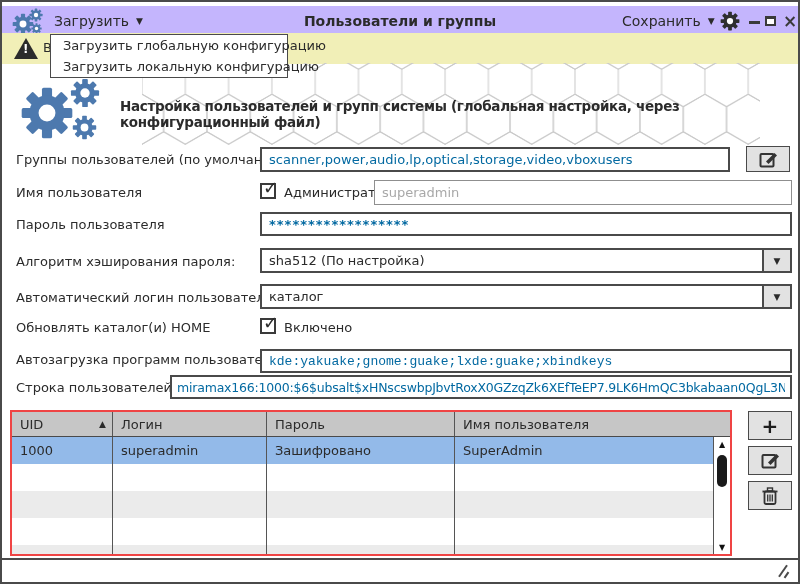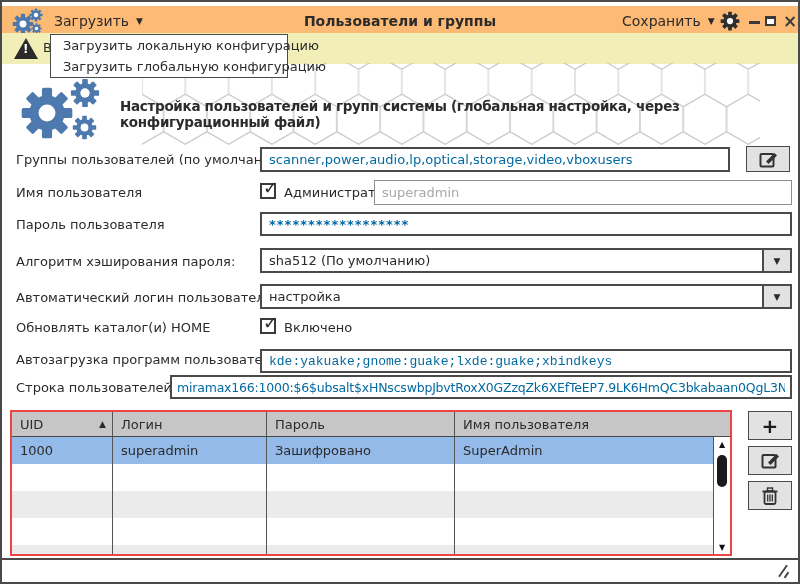--- a/index.html
+++ b/index.html
@@ -1,20 +1,20 @@
 <!DOCTYPE html>
 <html><head>
 <meta charset="utf-8">
 <style>
   html,body{margin:0;padding:0;background:#fff;}
   *{box-sizing:border-box;font-family:"DejaVu Sans","Liberation Sans",sans-serif;}
   .window{position:relative;width:800px;height:584px;border:2px solid #4a4a4a;background:#fff;overflow:hidden;color:#2b2b2b;}
 
   
-  .topbar{position:absolute;left:0;top:4px;width:100%;height:30px;background:#fdba74;border-bottom:1px solid #4a4a4a;}
+  .topbar{position:absolute;left:0;top:4px;width:100%;height:30px;background:#c4b5fd;border-bottom:1px solid #4a4a4a;}
   .applogo{position:absolute;left:10px;top:2px;}
   .menu-btn{position:absolute;top:0;height:30px;display:flex;align-items:center;gap:7px;font-size:14px;cursor:default;}
   .menu-load{left:52px;}
   .menu-save{left:620px;}
   .win-title{position:absolute;left:0;right:0;top:0;height:30px;display:flex;align-items:center;justify-content:center;font-size:14px;font-weight:bold;pointer-events:none;}
   .arrow-down{font-size:9px;color:#2b2b2b;}
   .gear-settings{position:absolute;left:718px;top:5px;}
   .winctl{position:absolute;top:0;height:30px;display:flex;align-items:center;}
   .btn-min{left:747px;width:14px;} .btn-max{left:763px;width:16px;} .btn-close{left:780px;width:16px;font-size:17px;font-weight:bold;color:#3a3a3a;justify-content:center;display:flex;}
   .minbar{width:11px;height:3px;background:#3a3a3a;margin-top:2px;}
@@ -132,22 +132,22 @@
       </div>
   </div>
 
   <div class="warnbar">
     <span class="warn-tri"></span>
     <span class="warn-mark">!</span>
     <span class="warn-text">В</span>
   </div>
 
   <div class="dropdown">
+    <div class="item">Загрузить глобальную конфигурацию</div>
     <div class="item">Загрузить локальную конфигурацию</div>
-    <div class="item">Загрузить глобальную конфигурацию</div>
   </div>
 
   <div class="hexwrap">
     <svg width="618" height="82">
         <rect x="0" y="0" width="618" height="82" fill="url(#hexpat)"></rect>
       </svg>
   </div>
   <svg class="biglogo bigloco" width="96" height="64" fill="#4d79ae" style="position:absolute;left:16px;top:76px;z-index:2;">
     <use href="#gearsym" width="54" height="54" x="2" y="8"></use>
     <use href="#gearsym" width="30" height="30" x="52" y="0"></use>
@@ -169,29 +169,29 @@
     <span class="check">✓</span>
   </div>
   <div class="cblabel" style="left:282px;top:183px">Администратор</div>
   <input class="tinput light" style="left: 372px; top: 178px; width: 418px; height: 25px;" placeholder="superadmin">
 
   <div class="flabel" style="top:215px">Пароль пользователя</div>
   <input class="tinput" style="left: 258px; top: 210px; width: 532px; height: 24px; font-weight: bold; letter-spacing: 1px;" value="******************">
 
   <div class="flabel" style="top:252px">Алгоритм хэширования пароля:</div>
   <div class="combo" style="top:246px">
-    <span class="ctext">sha512 (По умолчанию)</span>
+    <span class="ctext">sha512 (По настройка)</span>
     <span class="cbtn">
         <span class="arrow-down">▼</span>
       </span>
   </div>
 
   <div class="flabel" style="top:288px">Автоматический логин пользователя</div>
   <div class="combo" style="top:282px">
-    <span class="ctext">настройка</span>
+    <span class="ctext">каталог</span>
     <span class="cbtn">
         <span class="arrow-down">▼</span>
       </span>
   </div>
 
   <div class="flabel" style="top:318px">Обновлять каталог(и) HOME</div>
   <div class="cb" style="left:258px;top:316px">
     <span class="check">✓</span>
   </div>
   <div class="cblabel" style="left:282px;top:318px">Включено</div>

